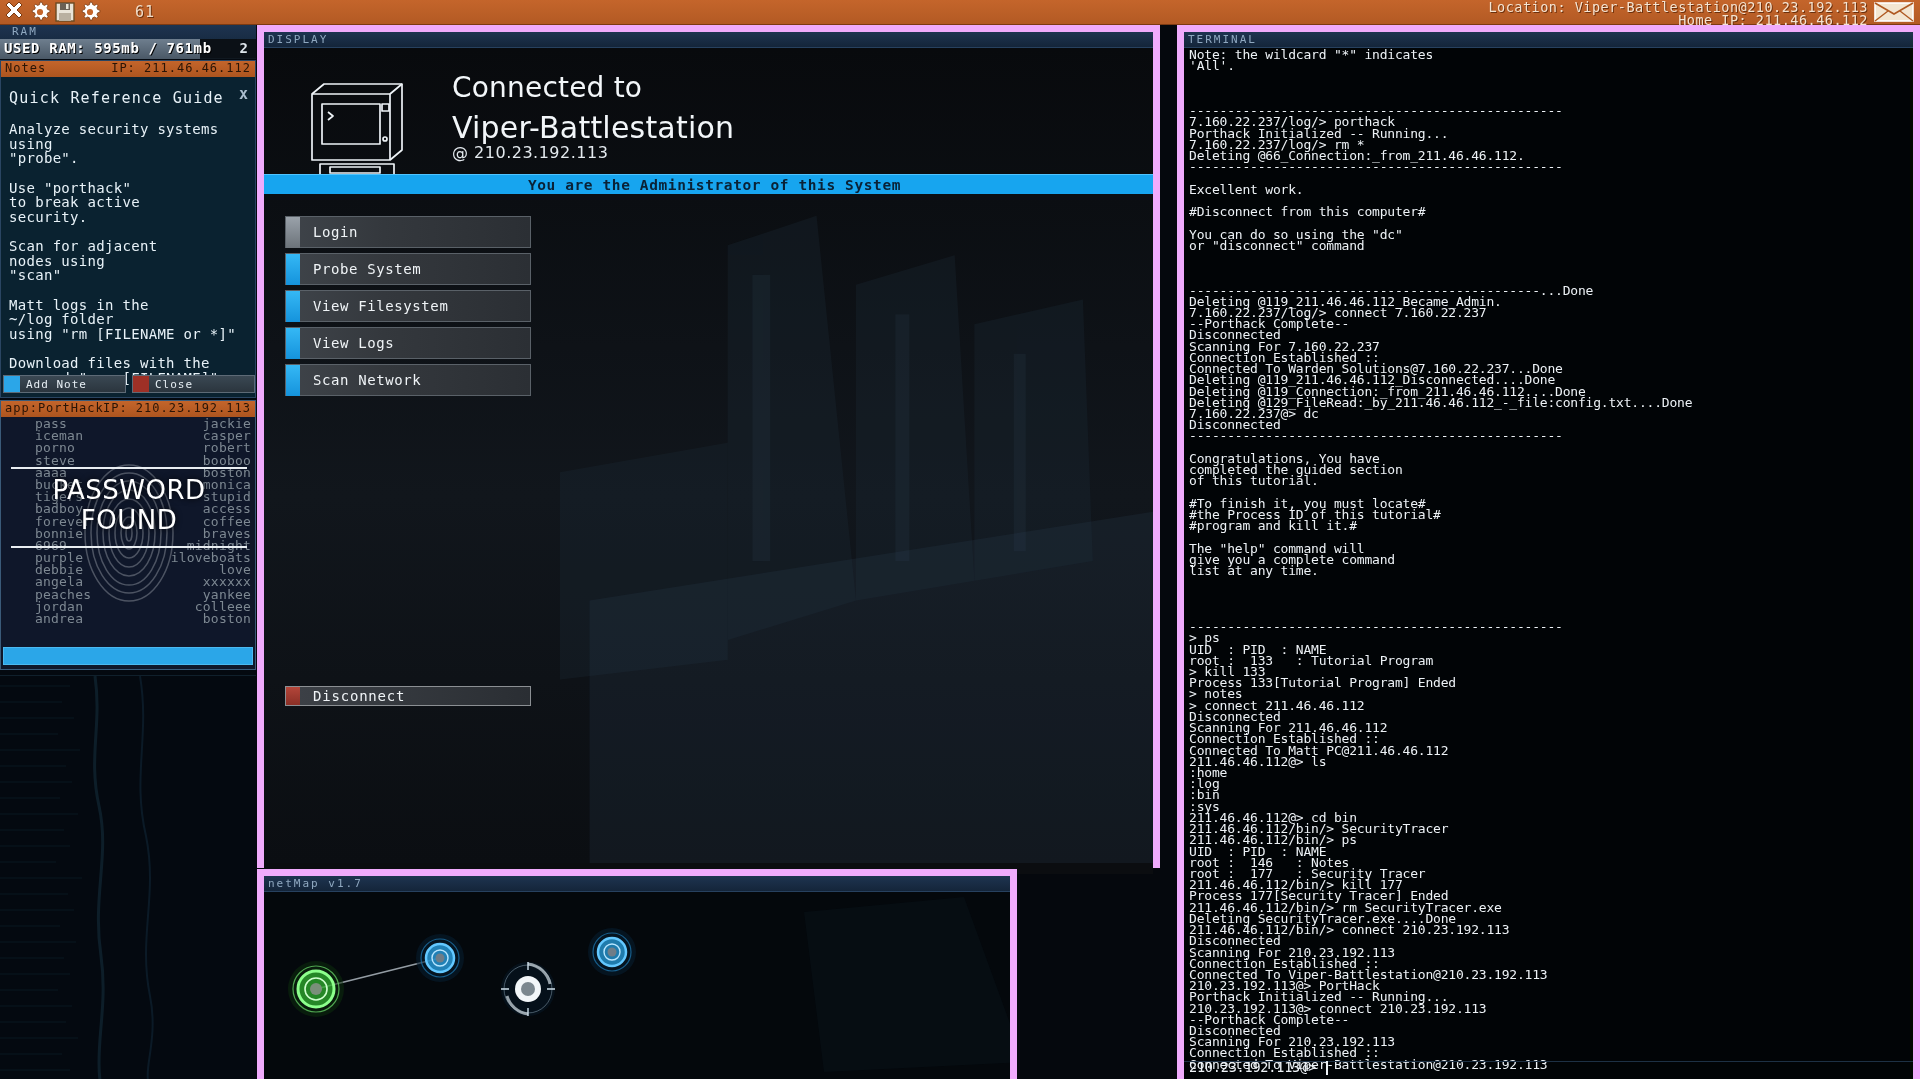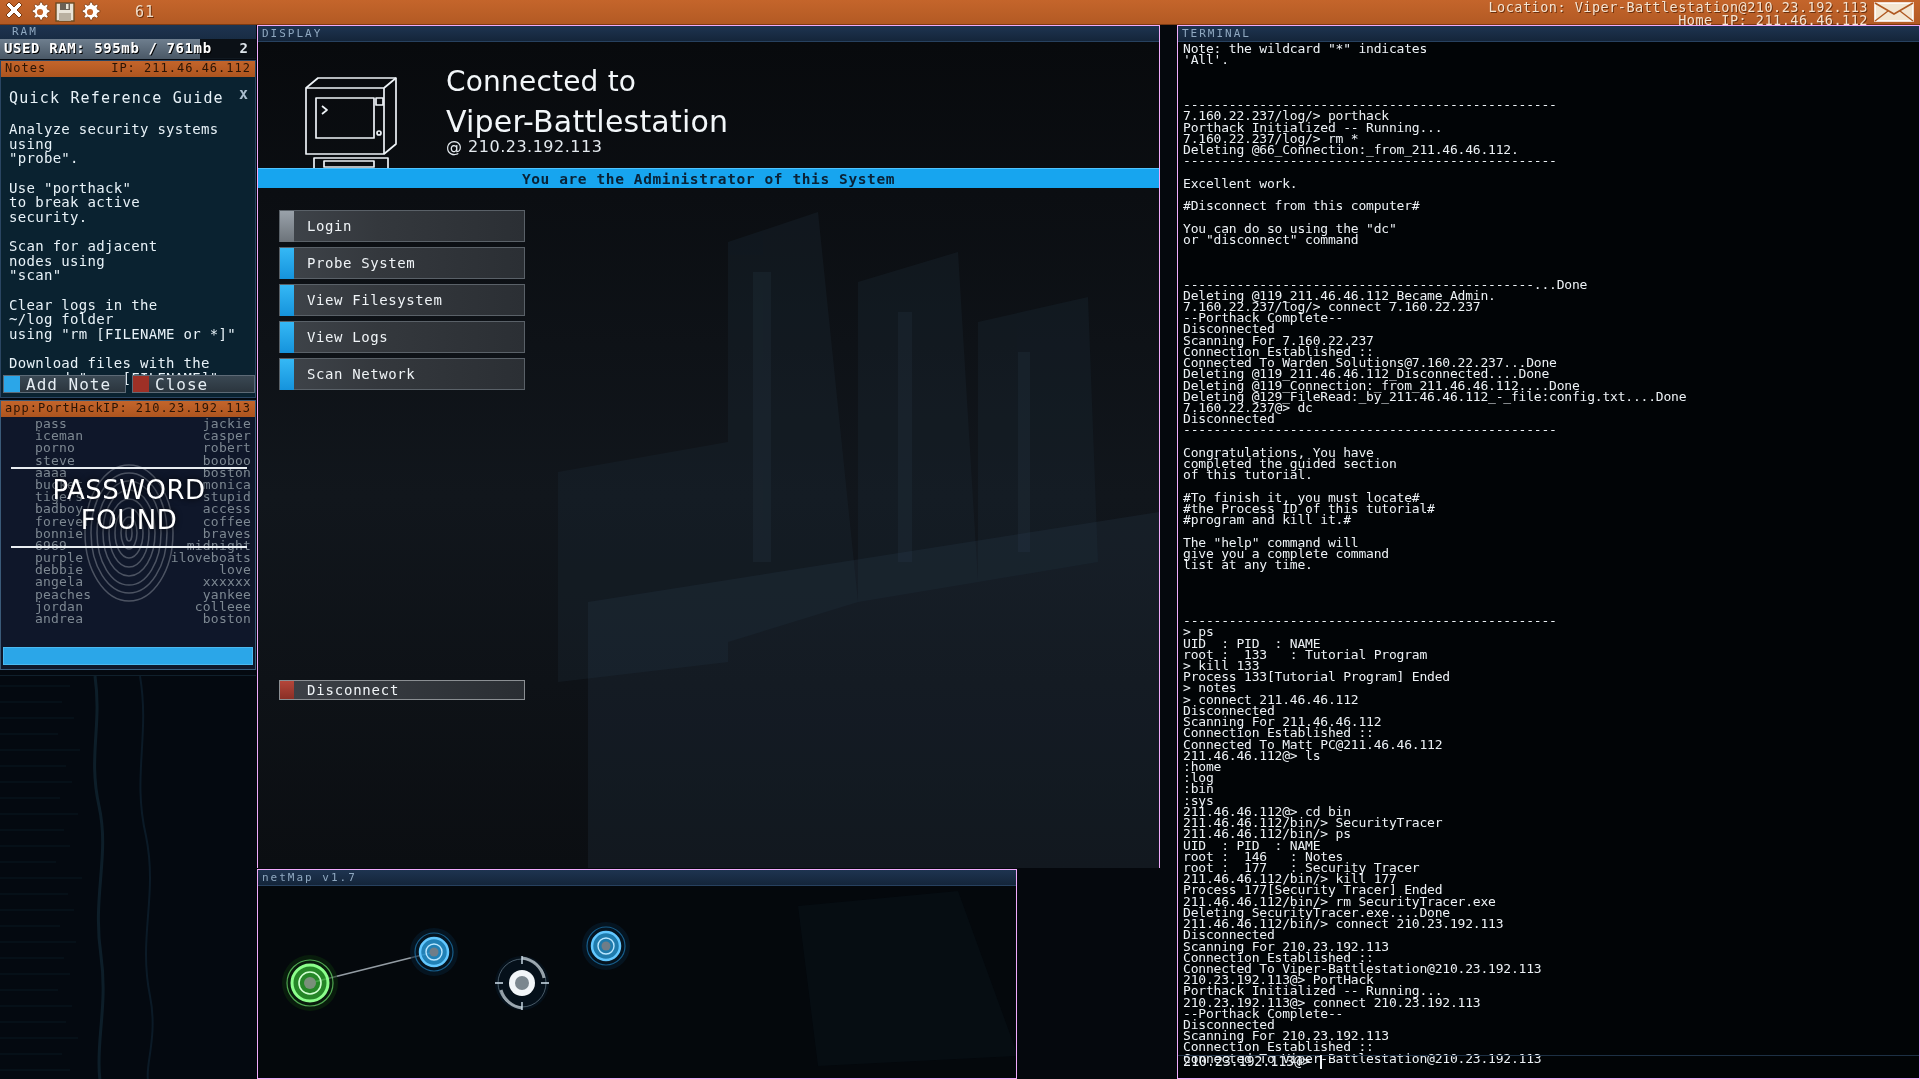--- a/index.html
+++ b/index.html
@@ -27,21 +27,21 @@
   }
   #topbar .loc {
     position: absolute; right: 52px; top: 0px; text-align: right;
     font-size: 13.5px; line-height: 13px; color: #f6e4d2;
     text-shadow: 1px 1px 0 #6b300c; letter-spacing: .5px;
   }
   #topbar .loc div:first-child { padding-top: 1px; text-align: right; }
   #topbar .mail { position: absolute; right: 6px; top: 2px; }
 
   
-  .panel { position: absolute; background: #050a10; border: 1px solid #f0abfc; }
+  .panel { position: absolute; background: #050a10; border: 7px solid #f0abfc; }
   .panel-head {
     height: 16px; background: linear-gradient(#1e3450, #14253a);
     border-bottom: 1px solid #27415f;
     font-size: 11px; color: #8fa8c0; letter-spacing: 2px;
     padding-left: 4px; line-height: 16px;
   }
 
   
   #leftcol { position: absolute; left: 0; top: 25px; width: 256px; height: 1054px; background: #040910; }
 
@@ -73,21 +73,21 @@
   #notespanel {
     position: absolute; left: 0; top: 35px; width: 256px; height: 338px;
     border: 1px solid #2a4562; background: #0a2230;
   }
   #notesbody { position: absolute; left: 0; top: 16px; width: 100%; height: 284px; padding: 12px 8px 0 8px; }
   #notesbody .title { font-size: 15px; color: #e8f2f8; letter-spacing: 1.2px; }
   #notesbody .xbtn { position: absolute; right: 7px; top: 8px; font-size: 15px; color: #a9bccd; font-weight: bold; }
   #notesbody p { font-size: 14px; color: #e8f2f8; line-height: 14.5px; letter-spacing: .3px; margin-top: 15px; white-space: pre-line; }
   #notesbtns { position: absolute; left: 2px; bottom: 4px; width: 252px; height: 18px; display: flex; gap: 6px; }
   .nbtn { flex: 1; height: 18px; border: 1px solid #5d6a76; background: linear-gradient(#3a4853, #2b353e);
-    font-size: 16px; color: #e6eef4; letter-spacing: 1px; line-height: 17px; position: relative; padding-left: 22px; }
+    font-size: 11px; color: #e6eef4; letter-spacing: 1px; line-height: 17px; position: relative; padding-left: 22px; }
   .nbtn .sw { position: absolute; left: 0; top: 0; width: 16px; height: 16px; }
   .nbtn.add .sw { background: #2ba6e8; }
   .nbtn.close .sw { background: #9e3026; }
 
   #porthack {
     position: absolute; left: 0; top: 375px; width: 256px; height: 270px;
     border: 1px solid #3a5a78; background: #0f172a;
   }
   #pwlist { position: absolute; left: 0; top: 16px; width: 256px; height: 228px; padding-left: 28px; }
   #pwlist .row { position: relative; height: 12.2px; font-size: 13px; color: #7d8892; letter-spacing: .2px; }
@@ -232,21 +232,21 @@
         <div class="title">Quick Reference Guide</div>
         <div class="xbtn">x</div>
         <p>Analyze security systems using
 "probe".</p>
         <p>Use "porthack"
 to break active
 security.</p>
         <p>Scan for adjacent
 nodes using
 "scan"</p>
-        <p>Clear logs in the
+        <p>Matt logs in the
 ~/log folder
 using "rm [FILENAME or *]"</p>
         <p>Download files with the
 command "scp [FILENAME]"</p>
       </div>
       <div id="notesbtns">
         <div class="nbtn add">
           <span class="sw"></span>
           <span>Add Note</span>
         </div>

